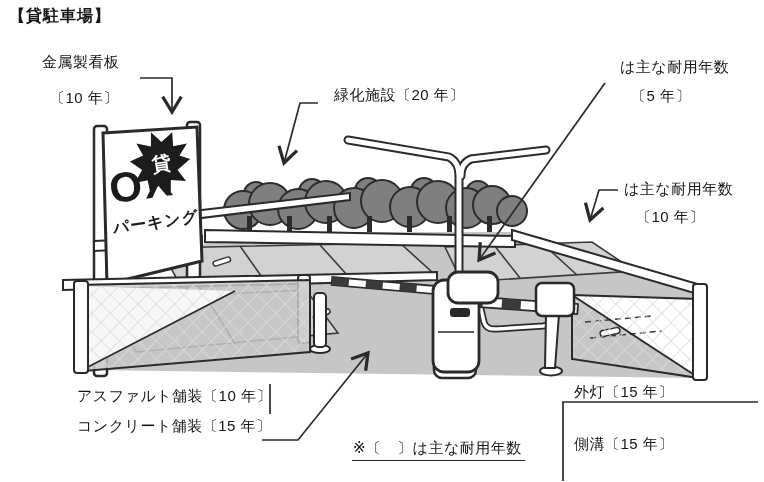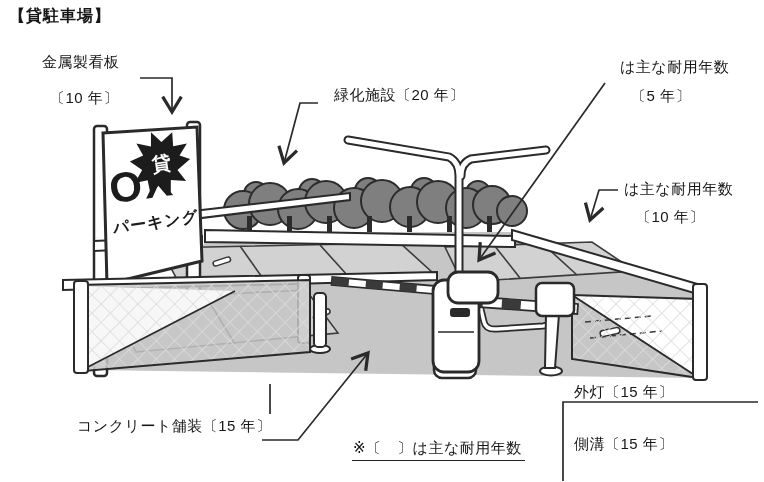--- a/index.html
+++ b/index.html
@@ -176,19 +176,20 @@
   <div class="lbl" style="left:50px;top:90px;">〔10 年〕</div>
 
   <div class="lbl" style="left:318px;top:87px;margin-left:16px;">緑化施設〔20 年〕</div>
 
   <div class="lbl" style="left:620px;top:59px;">は主な耐用年数</div>
   <div class="lbl" style="left:631px;top:88px;text-align:center;">〔5 年〕</div>
 
   <div class="lbl" style="left:624px;top:181px;">は主な耐用年数</div>
   <div class="lbl" style="left:636px;top:209px;">〔10 年〕</div>
 
+  <div class="lbl" style="left:77px;top:388px;">アスファルト舗装〔10 年〕</div>
   <div class="lbl" style="left:77px;top:418px;">コンクリート舗装〔15 年〕</div>
 
   <div class="lbl" style="left:574px;top:384px;">外灯〔15 年〕</div>
   <div class="lbl" style="left:574px;top:436px;text-align:right;">側溝〔15 年〕</div>
 
   <div class="lbl note" style="left:352px;top:440px;">※〔　〕は主な耐用年数</div>
 </div>
 
 </body></html>

